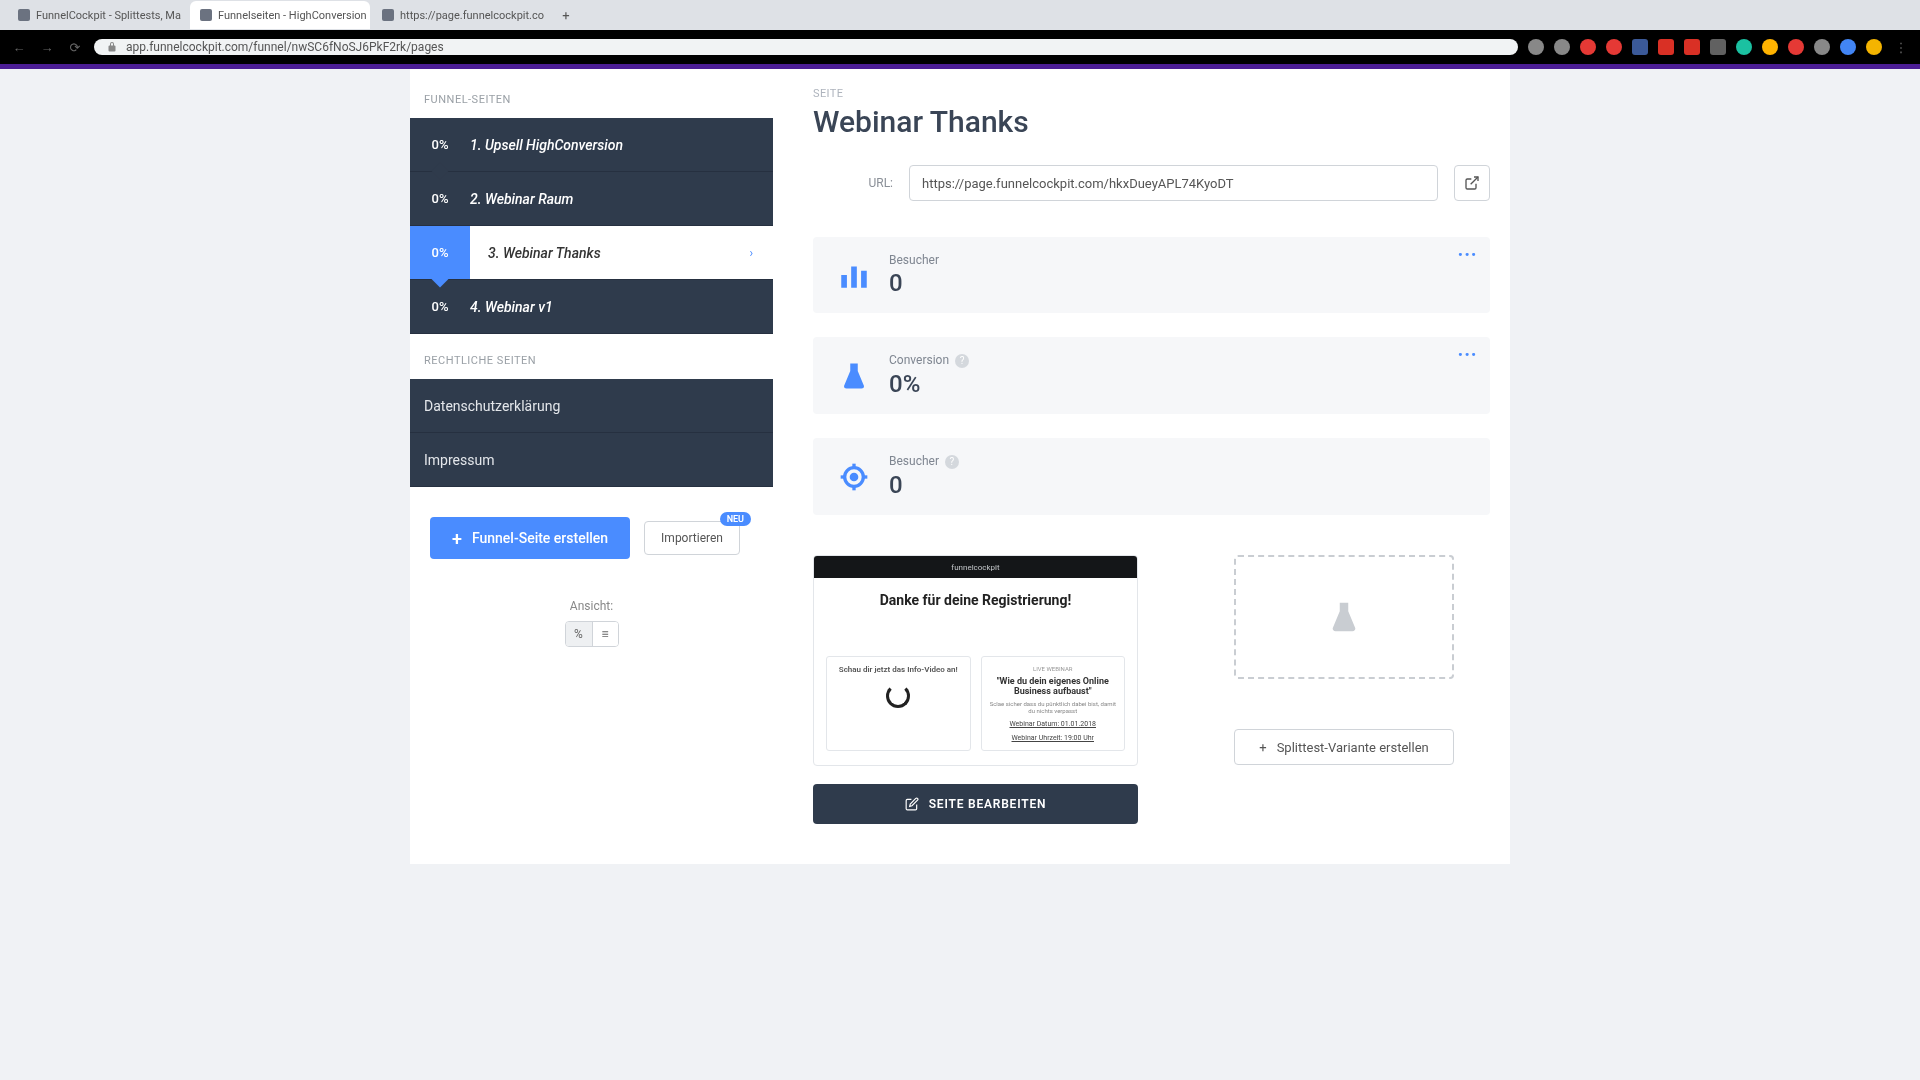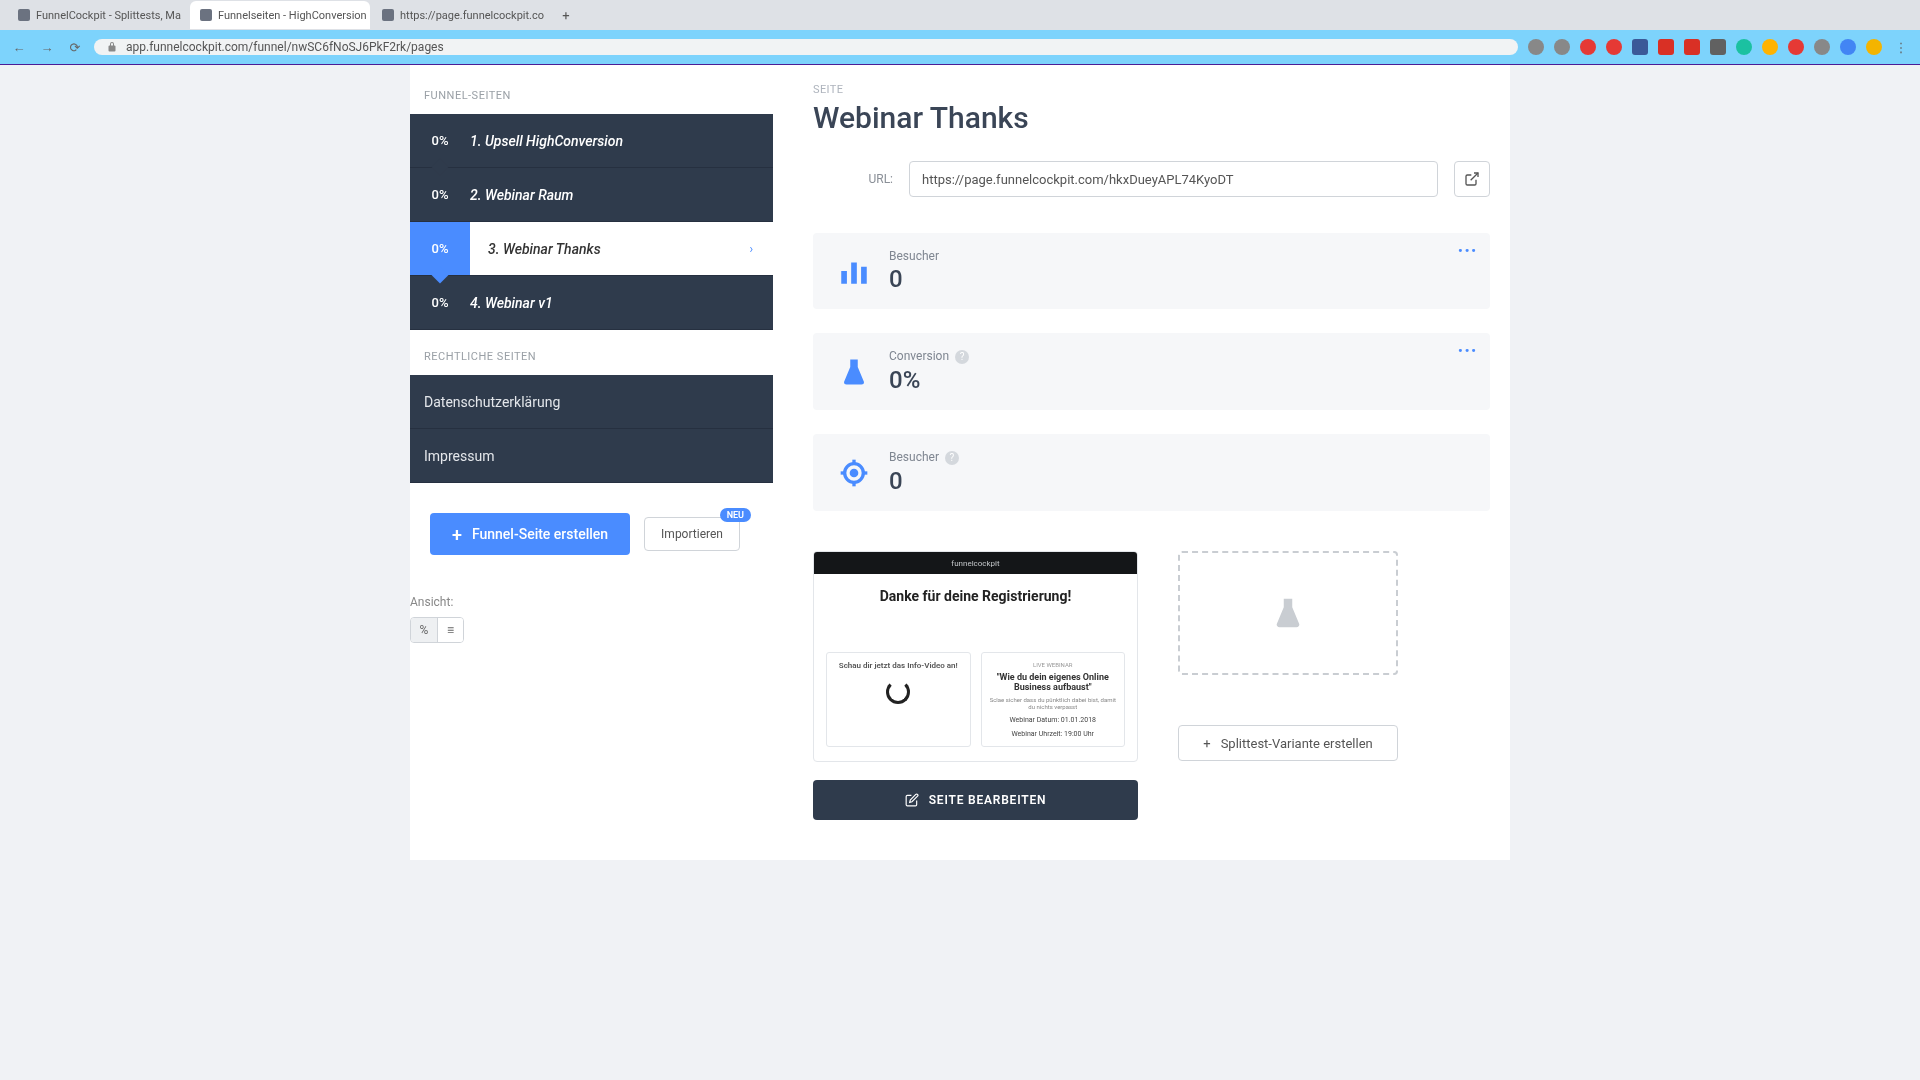--- a/index.html
+++ b/index.html
@@ -1,19 +1,19 @@
 <!DOCTYPE html>
 <html><head>
 <meta charset="utf-8">
 <style>
 * { margin: 0; padding: 0; box-sizing: border-box; font-family: -apple-system, BlinkMacSystemFont, "Segoe UI", Roboto, sans-serif; }
 body { background: #f5f5f5; font-size: 13px; color: #333; }
 
 
-.browser-chrome { background: #7dd3fc; border-bottom: 1px solid #4c1d95; }
+.browser-chrome { background: #000000; border-bottom: 5px solid #4c1d95; }
 .tab-bar { display: flex; align-items: center; height: 30px; background: #dee1e6; padding-left: 8px; }
 .tab { display: flex; align-items: center; padding: 0 10px; height: 28px; background: #fff; border-radius: 6px 6px 0 0; font-size: 11px; color: #555; margin-right: 2px; max-width: 180px; white-space: nowrap; overflow: hidden; }
 .tab.inactive { background: transparent; }
 .tab .favicon { width: 12px; height: 12px; background: #6b7280; border-radius: 2px; margin-right: 6px; flex-shrink:0; }
 .tab .close { margin-left: 8px; color: #888; cursor: pointer; }
 .new-tab { width: 24px; text-align: center; color: #555; cursor: pointer; }
 .addr-bar { display: flex; align-items: center; height: 34px; padding: 0 10px; gap: 10px; }
 .nav-btn { width: 18px; height: 18px; color: #666; cursor: pointer; display:flex; align-items:center; justify-content:center; }
 .url-box { flex: 1; display: flex; align-items: center; background: #f1f3f4; border-radius: 14px; height: 16px; padding: 0 12px; font-size: 12px; color: #555; }
 .lock-icon { width: 12px; height: 12px; margin-right: 8px; }
@@ -40,21 +40,21 @@
 
 .legal-list { margin-top: 14px; }
 .legal-item { background:#2f3b4c; color:#e3e6ea; height:54px; display:flex; align-items:center; padding:0 14px; border-bottom:1px solid #263040; cursor:pointer; font-size:14px; }
 
 .sidebar-actions { display:flex; gap:14px; padding:30px 20px 0; align-items:center; }
 .btn-primary { background:#4a8cff; color:#fff; border:none; border-radius:4px; height:42px; padding:0 22px; font-size:14px; font-weight:500; cursor:pointer; display:flex; align-items:center; gap:10px; }
 .btn-primary .plus { font-size:18px; font-weight:600; }
 .btn-secondary { background:#fff; border:1px solid #d0d4d9; border-radius:4px; height:34px; padding:0 16px; font-size:12px; color:#555; cursor:pointer; position:relative; }
 .badge-new { position:absolute; top:-10px; right:-12px; background:#4a8cff; color:#fff; font-size:9px; padding:2px 7px; border-radius:9px; font-weight:600; }
 
-.view-toggle { text-align:left; margin-top:40px; }
+.view-toggle { text-align:center; margin-top:40px; }
 .view-toggle .lbl { font-size:12px; color:#888; margin-bottom:8px; }
 .toggle-group { display:inline-flex; border:1px solid #d0d4d9; border-radius:4px; overflow:hidden; }
 .toggle-btn { width:26px; height:24px; display:flex; align-items:center; justify-content:center; background:#fff; cursor:pointer; font-size:12px; color:#666; }
 .toggle-btn.active { background:#eef0f2; }
 .toggle-btn + .toggle-btn { border-left:1px solid #d0d4d9; }
 
 
 .main { flex:1; padding:18px 20px 0 0; }
 .eyebrow { font-size:11px; color:#aeb4bd; letter-spacing:0.4px; text-transform:uppercase; }
 .page-title { font-size:30px; font-weight:500; color:#3a4556; margin-top:4px; }
@@ -65,34 +65,34 @@
 .open-btn { width:36px; height:36px; border:1px solid #d0d4d9; border-radius:4px; background:#fff; display:flex; align-items:center; justify-content:center; cursor:pointer; color:#555; }
 
 .stats-row { margin-top:36px; display:flex; gap:24px;flex-direction:column; }
 .stat-card { flex:1; background:#f6f7f9; border-radius:4px; padding:16px 20px; display:flex; align-items:center; gap:14px; position:relative; }
 .stat-icon { width:42px; height:42px; display:flex; align-items:center; justify-content:center; color:#4a8cff; font-size:28px; }
 .stat-body .stat-label { font-size:12px; color:#7f8691; }
 .stat-body .stat-value { font-size:24px; font-weight:500; color:#3a4556; margin-top:2px; }
 .stat-menu { position:absolute; top:10px; right:12px; color:#4a8cff; letter-spacing:2px; font-weight:700; cursor:pointer; }
 .help-icon { display:inline-block; width:14px; height:14px; border-radius:50%; background:#d4d8dd; color:#fff; font-size:10px; text-align:center; line-height:14px; margin-left:6px; }
 
-.previews { margin-top:40px; display:flex; gap:40px; align-items:flex-start; }
+.previews { margin-top:40px; display:flex; gap:96px; align-items:flex-start; }
 .preview-col { width:325px; }
 .preview-card { border:1px solid #e3e6ea; border-radius:4px; overflow:hidden; }
 .preview-header { background:#141618; height:22px; display:flex; align-items:center; justify-content:center; color:#c3c6c9; font-size:8px; }
 .preview-body { padding:14px 12px; text-align:center; }
 .preview-h { font-size:14px; font-weight:700; color:#222; margin-bottom:12px; }
 .preview-cols { display:flex; gap:10px; }
 .pv-left, .pv-right { flex:1; border:1px solid #e3e6ea; border-radius:3px; padding:8px; font-size:8px;margin-top:36px; }
 .pv-left .t { font-size:8px; color:#555; margin-bottom:8px; font-weight:600; }
 .pv-loader { width:24px; height:24px; border:3px solid #222; border-top-color:transparent; border-radius:50%; margin:10px auto; }
 .pv-right .sm { font-size:6px; color:#999; }
 .pv-right .quote { font-size:9px; font-weight:700; margin:4px 0; }
 .pv-right .line { font-size:6px; color:#888; margin:2px 0; }
-.pv-meta { font-size:7px; color:#444; margin-top:6px; }
+.pv-meta { font-size:7px; color:#444; margin-top:6px;text-decoration:underline; }
 
 .edit-btn { width:100%; margin-top:18px; height:40px; background:#2f3b4c; color:#fff; border:none; border-radius:4px; font-size:12px; font-weight:600; letter-spacing:0.8px; cursor:pointer; display:flex; align-items:center; justify-content:center; gap:10px; }
 
 .split-col { width:220px; }
 .split-placeholder { border:2px dashed #c9cdd2; border-radius:4px; height:124px; display:flex; align-items:center; justify-content:center; color:#c9cdd2; font-size:32px; }
 .split-btn { width:100%; margin-top:50px; height:36px; background:#fff; border:1px solid #d0d4d9; border-radius:4px; font-size:13px; color:#555; cursor:pointer; display:flex; align-items:center; justify-content:center; gap:10px; }
 </style>
 </head>
 <body>
 

